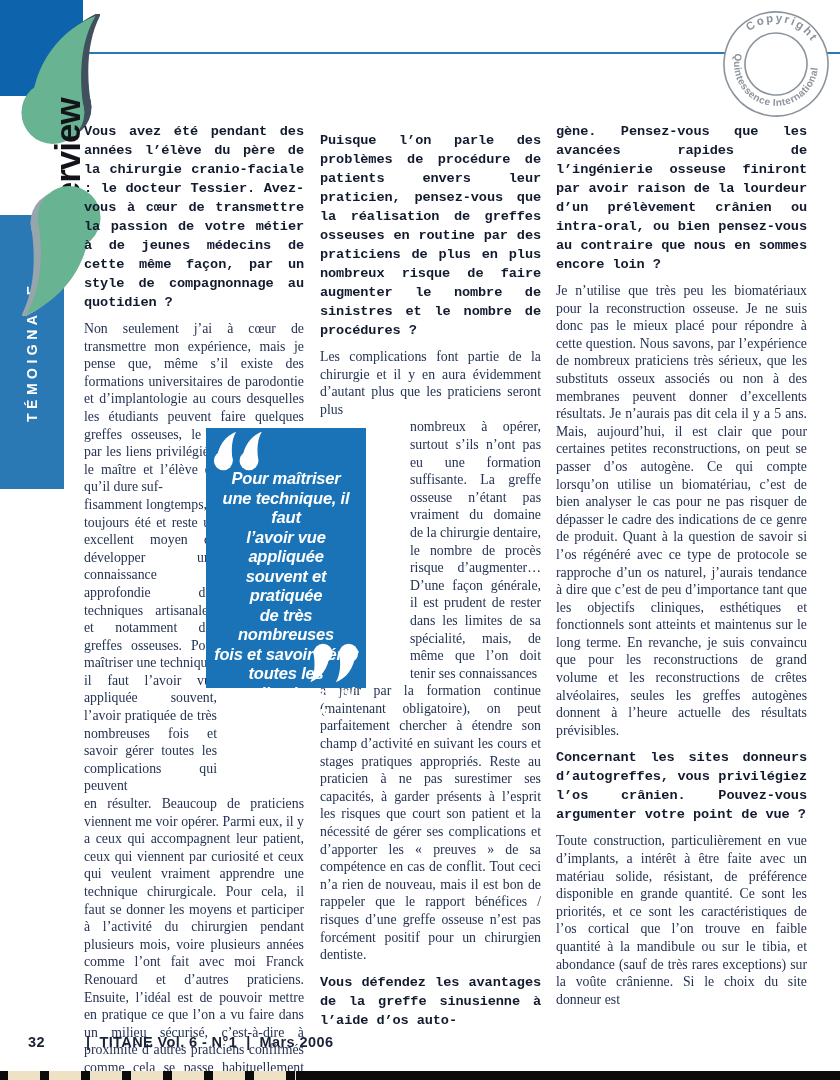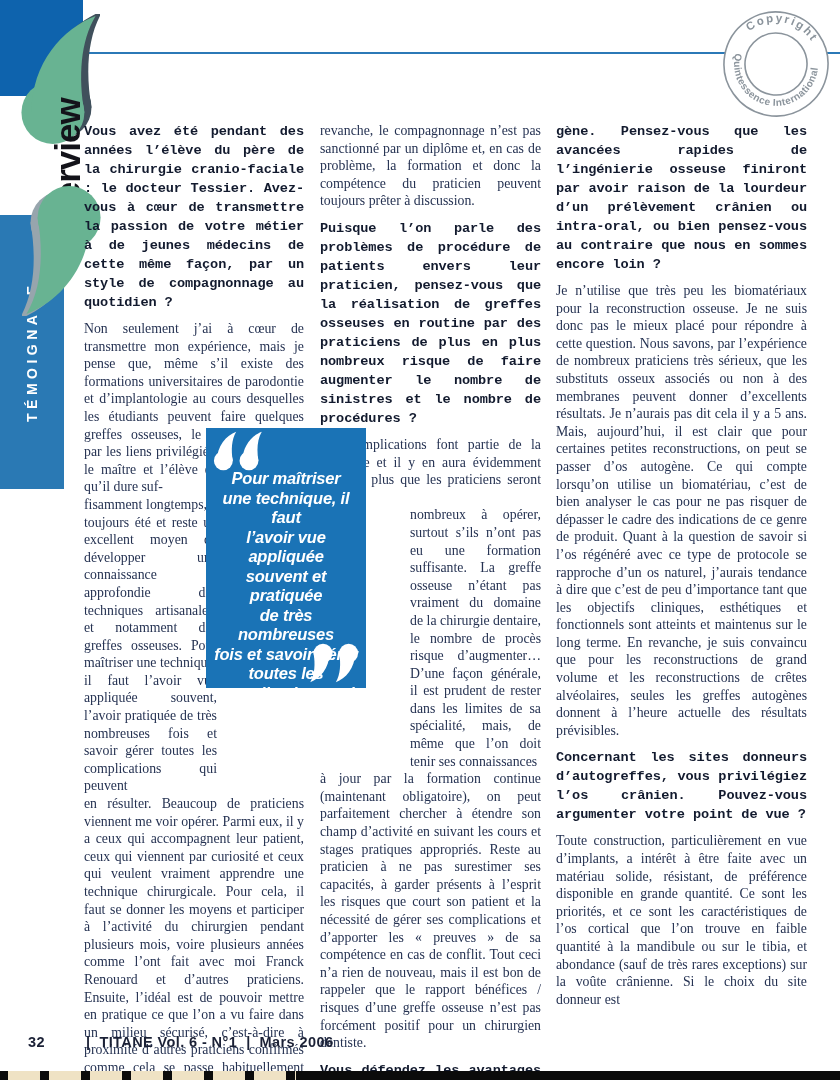--- a/index.html
+++ b/index.html
@@ -105,21 +105,20 @@
   </svg>
 
   <div class="col" id="col1">
     <p class="q">Vous avez été pendant des années l’élève du père de la chirurgie cranio-faciale : le docteur Tessier. Avez-vous à cœur de transmettre la passion de votre métier à de jeunes médecins de cette même façon, par un style de compagnonnage au quotidien ?</p>
     <p class="a">Non seulement j’ai à cœur de transmettre mon expérience, mais je pense que, même s’il existe des formations universitaires de parodontie et d’implantologie au cours desquelles les étudiants peuvent faire quelques greffes osseuses, le compagnonnage, par les liens privilégiés qu’il crée entre le maître et l’élève et à la condition qu’il dure suf-</p>
     <p class="a narrow-left">fisamment longtemps, a toujours été et reste un excellent moyen de développer une connaissance approfondie des techniques artisanales, et notamment des greffes osseuses. Pour maîtriser une technique, il faut l’avoir vue appliquée souvent, l’avoir pratiquée de très nombreuses fois et savoir gérer toutes les complications qui peuvent</p>
     <p class="a">en résulter. Beaucoup de praticiens viennent me voir opérer. Parmi eux, il y a ceux qui accompagnent leur patient, ceux qui viennent par curiosité et ceux qui veulent vraiment apprendre une technique chirurgicale. Pour cela, il faut se donner les moyens et participer à l’activité du chirurgien pendant plusieurs mois, voire plusieurs années comme l’ont fait avec moi Franck Renouard et d’autres praticiens. Ensuite, l’idéal est de pouvoir mettre en pratique ce que l’on a vu faire dans un milieu sécurisé, c’est-à-dire à proximité d’autres praticiens confirmés comme cela se passe habituellement dans les services hospitaliers. En</p>
   </div>
 
   <div class="col" id="col2">
-    <p class="a">revanche, le compagnonnage n’est pas sanctionné par un diplôme et, en cas de problème, la formation et donc la compétence du praticien peuvent toujours prêter à discussion.</p>
     <p class="q mt">Puisque l’on parle des problèmes de procédure de patients envers leur praticien, pensez-vous que la réalisation de greffes osseuses en routine par des praticiens de plus en plus nombreux risque de faire augmenter le nombre de sinistres et le nombre de procédures ?</p>
     <p class="a">Les complications font partie de la chirurgie et il y en aura évidemment d’autant plus que les praticiens seront plus</p>
     <p class="a narrow-right">nombreux à opérer, surtout s’ils n’ont pas eu une formation suffisante. La greffe osseuse n’étant pas vraiment du domaine de la chirurgie dentaire, le nombre de procès risque d’augmenter… D’une façon générale, il est prudent de rester dans les limites de sa spécialité, mais, de même que l’on doit tenir ses connaissances</p>
     <p class="a">à jour par la formation continue (maintenant obligatoire), on peut parfaitement chercher à étendre son champ d’activité en suivant les cours et stages pratiques appropriés. Reste au praticien à ne pas surestimer ses capacités, à garder présents à l’esprit les risques que court son patient et la nécessité de gérer ses complications et d’apporter les « preuves » de sa compétence en cas de conflit. Tout ceci n’a rien de nouveau, mais il est bon de rappeler que le rapport bénéfices / risques d’une greffe osseuse n’est pas forcément positif pour un chirurgien dentiste.</p>
     <p class="q mt">Vous défendez les avantages de la greffe sinusienne à l’aide d’os auto-</p>
   </div>
 
   <div class="col" id="col3">
     <p class="q">gène. Pensez-vous que les avancées rapides de l’ingénierie osseuse finiront par avoir raison de la lourdeur d’un prélèvement crânien ou intra-oral, ou bien pensez-vous au contraire que nous en sommes encore loin ?</p>
     <p class="a">Je n’utilise que très peu les biomatériaux pour la reconstruction osseuse. Je ne suis donc pas le mieux placé pour répondre à cette question. Nous savons, par l’expérience de nombreux praticiens très sérieux, que les substituts osseux associés ou non à des membranes peuvent donner d’excellents résultats. Je n’aurais pas dit cela il y a 5 ans. Mais, aujourd’hui, il est clair que pour certaines petites reconstructions, on peut se passer d’os autogène. Ce qui compte lorsqu’on utilise un biomatériau, c’est de bien analyser le cas pour ne pas risquer de dépasser le cadre des indications de ce genre de produit. Quant à la question de savoir si l’os régénéré avec ce type de protocole se rapproche d’un os naturel, j’aurais tendance à dire que c’est de peu d’importance tant que les objectifs cliniques, esthétiques et fonctionnels sont atteints et maintenus sur le long terme. En revanche, je suis convaincu que pour les reconstructions de grand volume et les reconstructions de crêtes alvéolaires, seules les greffes autogènes donnent à l’heure actuelle des résultats prévisibles.</p>

